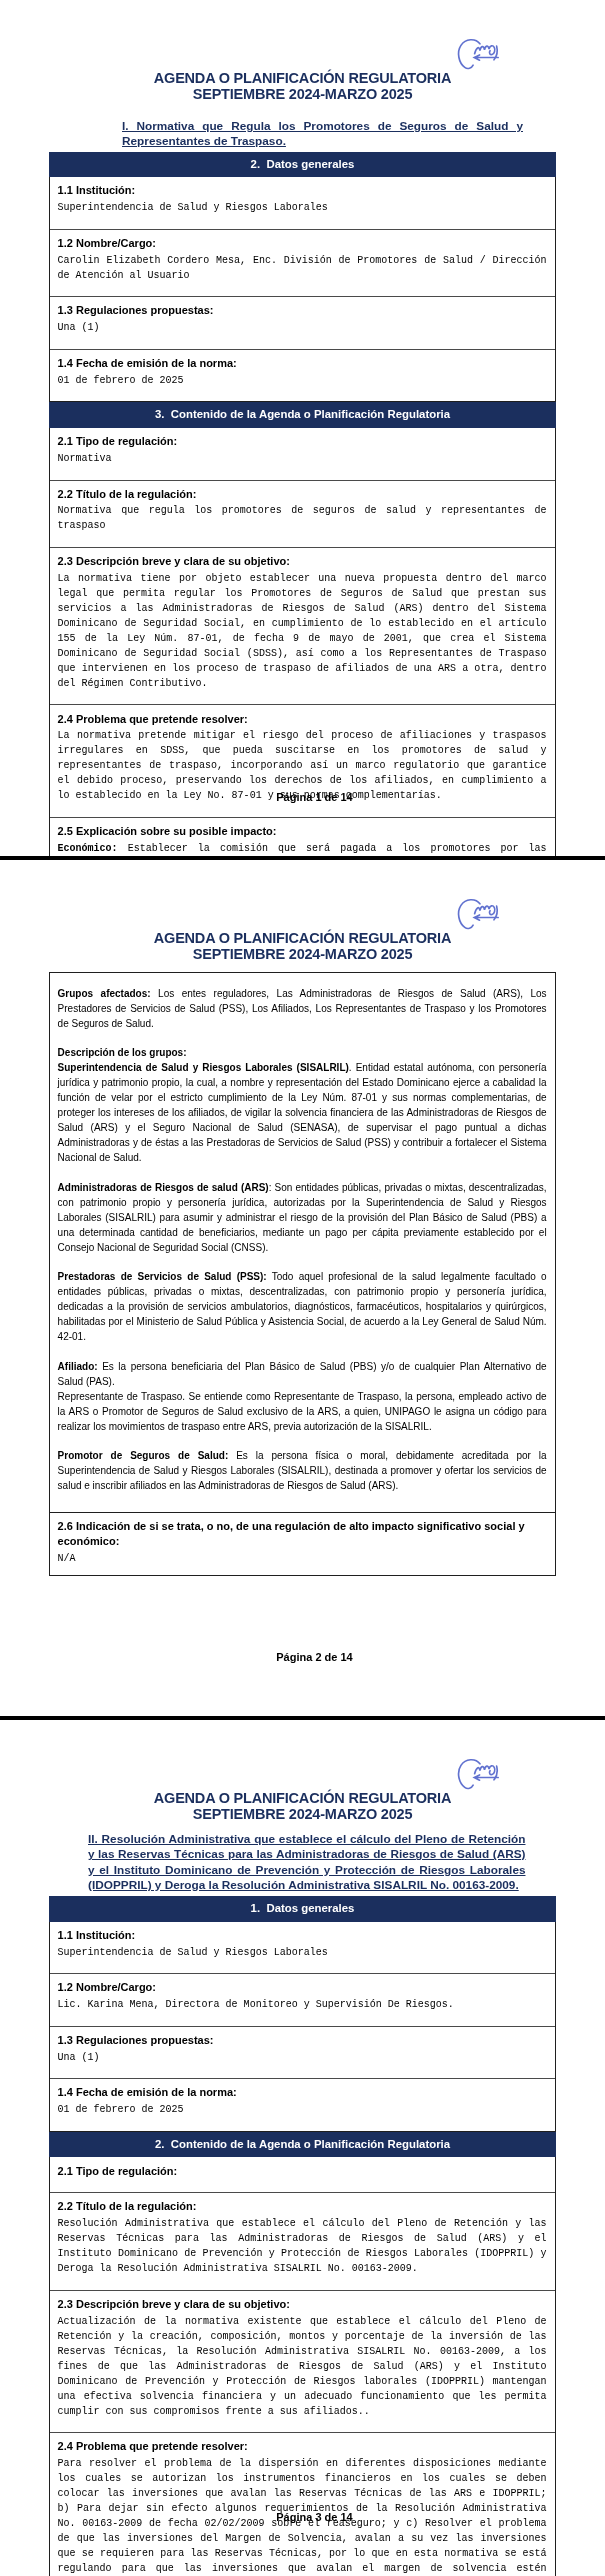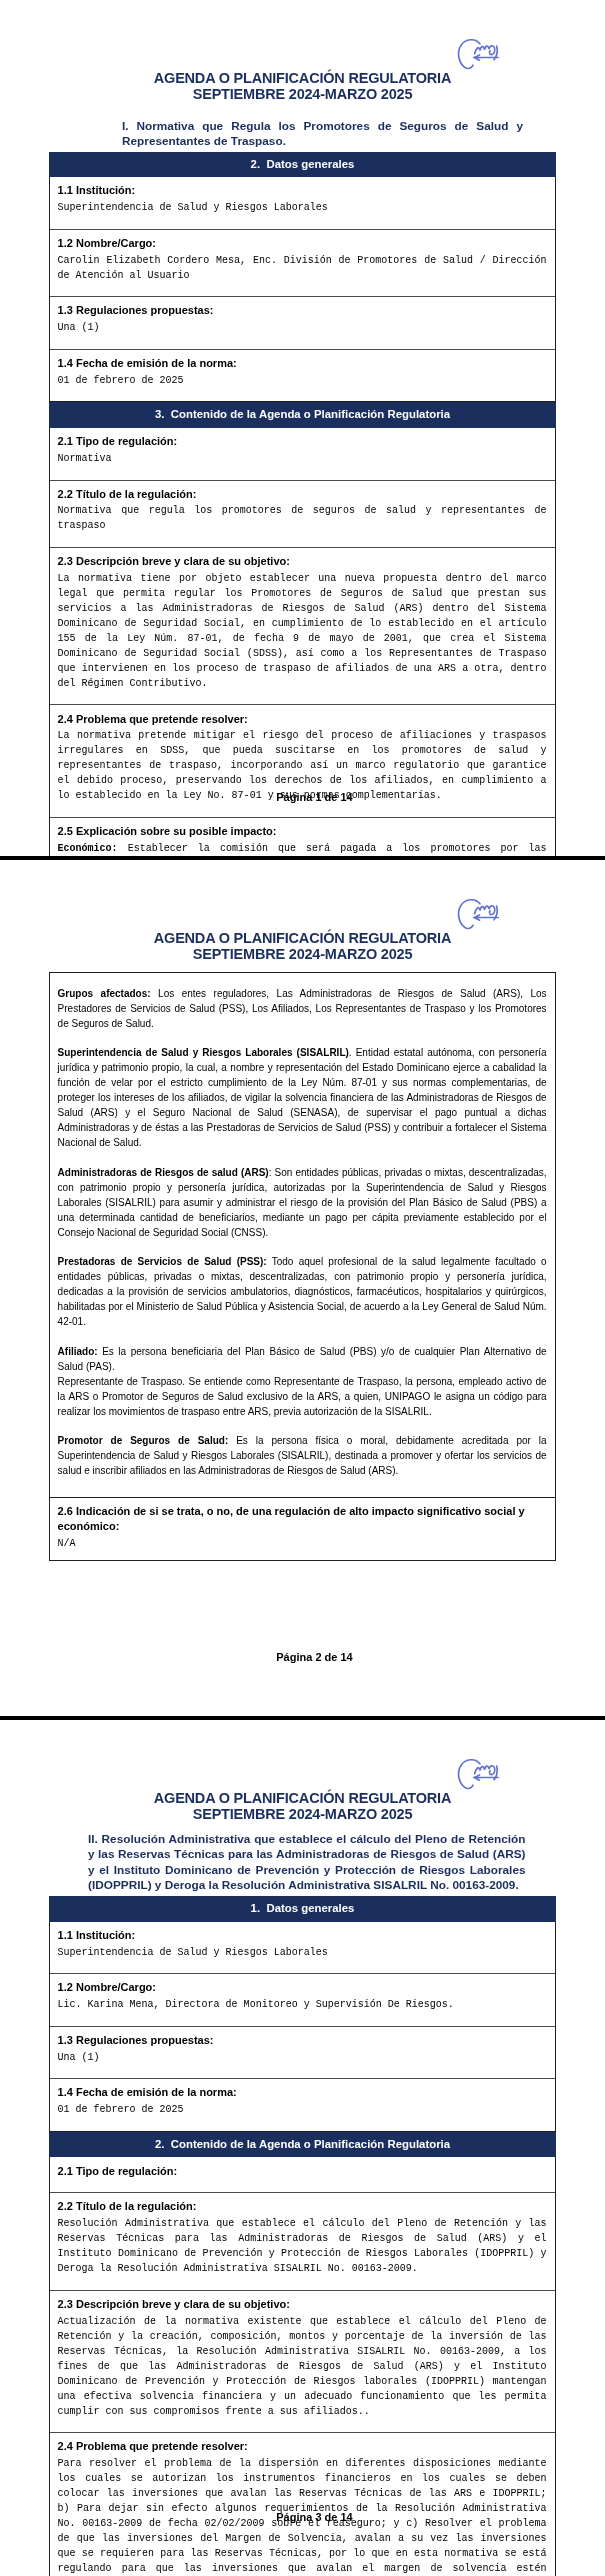--- a/index.html
+++ b/index.html
@@ -5,21 +5,21 @@
   html,body{margin:0;padding:0;background:#ffffff;}
   body{width:605px;font-family:"Liberation Sans","DejaVu Sans",sans-serif;color:#000;}
   .doc{width:515px;}
   .page{position:relative;width:605px;height:856px;background:#fff;box-sizing:border-box;
         padding:0 49px;overflow:hidden;}
   .page-sep{width:605px;height:3.8px;background:#000;}
   .sig{position:absolute;left:454px;top:34px;width:61px;height:41px;}
   .title{padding-top:70px;text-align:center;color:#1b2f5e;font-weight:bold;
          font-size:14.5px;line-height:16px;letter-spacing:-0.2px;}
   .heading{color:#1b2f5e;font-weight:bold;font-size:11.8px;line-height:15.2px;
-           text-align:justify;margin:17px 33px 2.3px 73px;}
+           text-align:justify;margin:17px 33px 2.3px 73px;text-decoration:underline;}
   .heading.h2{margin:10.7px 30.5px 3px 39px;}
   .bar{background:#1b2f5e;color:#fff;font-weight:bold;font-size:11.4px;
        text-align:center;padding:6.1px 0 7.6px;}
   .tbl{border:1.5px solid #1f1f1f;border-top:none;}
   .row{border-bottom:1.5px solid #4a4a4a;padding:6.1px 8.4px 13.7px 7.6px;}
   .row:last-child{border-bottom:none;}
   .lbl{font-size:11px;font-weight:bold;line-height:15.2px;}
   .val{font-size:10px;line-height:15px;text-align:justify;margin-top:1.5px;font-family:Liberation Mono, monospace;}
   .val .gap{display:block;height:14.5px;}
   .footer{position:absolute;top:791px;left:12px;width:605px;text-align:center;
@@ -111,20 +111,21 @@
         <path d="M58 31 L27 31 M33.5 27.5 L26.5 31 L33.5 34.5"></path>
       </g>
     </svg>
     <div class="title">
       <div>AGENDA O PLANIFICACIÓN REGULATORIA</div>
       <div>SEPTIEMBRE 2024-MARZO 2025</div>
     </div>
 
     <div class="box">
       <p class="para"><b>Grupos afectados:</b><span> Los entes reguladores, Las Administradoras de Riesgos de Salud (ARS), Los Prestadores de Servicios de Salud (PSS), Los Afiliados, Los Representantes de Traspaso y los Promotores de Seguros de Salud.</span></p>
+      <p class="para tight"><b>Descripción de los grupos:</b><span></span></p>
       <p class="para"><b>Superintendencia de Salud y Riesgos Laborales (SISALRIL)</b><span>. Entidad estatal autónoma, con personería jurídica y patrimonio propio, la cual, a nombre y representación del Estado Dominicano ejerce a cabalidad la función de velar por el estricto cumplimiento de la Ley Núm. 87-01 y sus normas complementarias, de proteger los intereses de los afiliados, de vigilar la solvencia financiera de las Administradoras de Riesgos de Salud (ARS) y el Seguro Nacional de Salud (SENASA), de supervisar el pago puntual a dichas Administradoras y de éstas a las Prestadoras de Servicios de Salud (PSS) y contribuir a fortalecer el Sistema Nacional de Salud.</span></p>
       <p class="para"><b>Administradoras de Riesgos de salud (ARS)</b><span>: Son entidades públicas, privadas o mixtas, descentralizadas, con patrimonio propio y personería jurídica, autorizadas por la Superintendencia de Salud y Riesgos Laborales (SISALRIL) para asumir y administrar el riesgo de la provisión del Plan Básico de Salud (PBS) a una determinada cantidad de beneficiarios, mediante un pago per cápita previamente establecido por el Consejo Nacional de Seguridad Social (CNSS).</span></p>
       <p class="para"><b>Prestadoras de Servicios de Salud (PSS):</b><span> Todo aquel profesional de la salud legalmente facultado o entidades públicas, privadas o mixtas, descentralizadas, con patrimonio propio y personería jurídica, dedicadas a la provisión de servicios ambulatorios, diagnósticos, farmacéuticos, hospitalarios y quirúrgicos, habilitadas por el Ministerio de Salud Pública y Asistencia Social, de acuerdo a la Ley General de Salud Núm. 42-01.</span></p>
       <p class="para tight"><b>Afiliado:</b><span> Es la persona beneficiaria del Plan Básico de Salud (PBS) y/o de cualquier Plan Alternativo de Salud (PAS).</span></p>
       <p class="para"><b></b><span>Representante de Traspaso. Se entiende como Representante de Traspaso, la persona, empleado activo de la ARS o Promotor de Seguros de Salud exclusivo de la ARS, a quien, UNIPAGO le asigna un código para realizar los movimientos de traspaso entre ARS, previa autorización de la SISALRIL.</span></p>
       <p class="para"><b>Promotor de Seguros de Salud:</b><span> Es la persona física o moral, debidamente acreditada por la Superintendencia de Salud y Riesgos Laborales (SISALRIL), destinada a promover y ofertar los servicios de salud e inscribir afiliados en las Administradoras de Riesgos de Salud (ARS).</span></p>
     </div>
 
     <div class="box26">
       <div class="lbl">2.6 Indicación de si se trata, o no, de una regulación de alto impacto significativo social y económico:</div>

